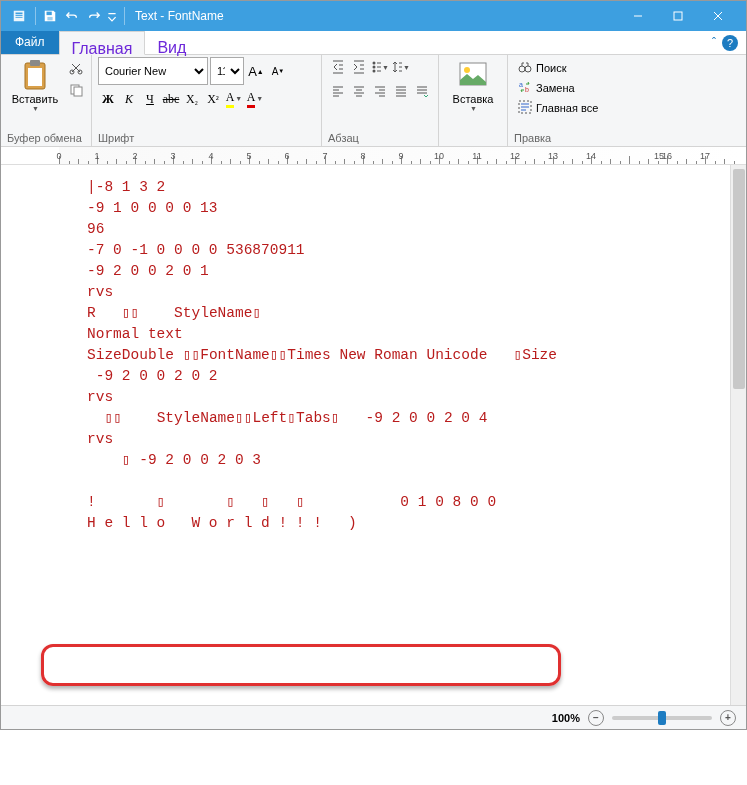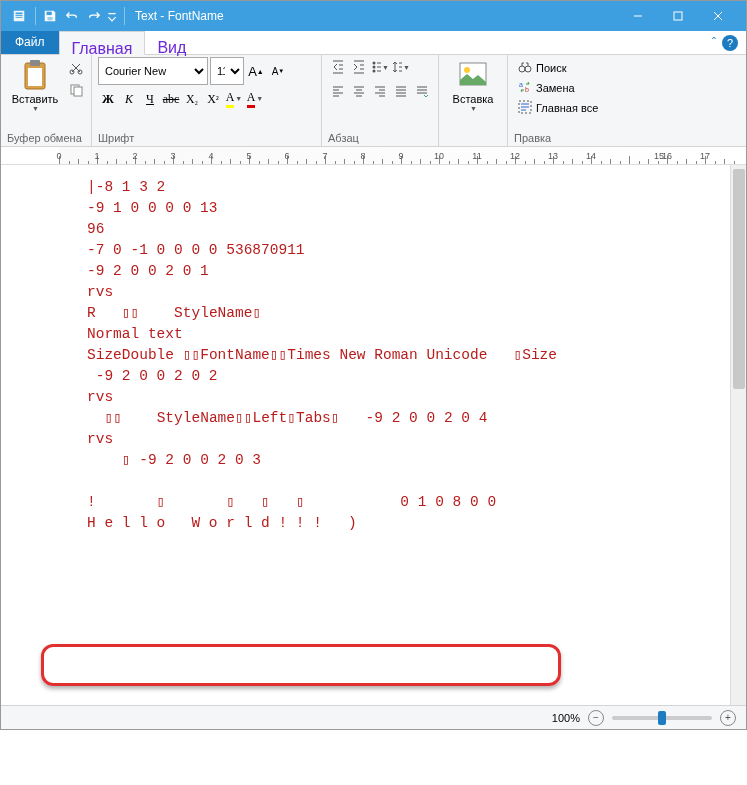--- a/index.html
+++ b/index.html
@@ -39,21 +39,21 @@
 .para-row { display: flex; gap: 1px; }
 .editing-block { display: flex; flex-direction: column; gap: 2px; padding-top: 2px; }
 .edit-item { display: flex; align-items: center; gap: 4px; cursor: pointer; padding: 1px 4px; font-size: 11px; white-space: nowrap; }
 .ruler { height: 18px; background: #fff; border-bottom: 1px solid #ddd; position: relative; overflow: hidden; padding-left: 58px; }
 .ruler-inner { position: relative; height: 100%; background: linear-gradient(to right, #f9f9f9 0%, #fff 100%); }
 .ruler-tick { position: absolute; bottom: 0; width: 1px; background: #888; }
 .ruler-num { position: absolute; bottom: 3px; font-size: 9px; color: #555; transform: translateX(-50%); }
 .doc-area { height: 540px; overflow: auto; background: #fff; position: relative; }
 .doc-content { padding: 12px 20px 12px 86px; font-family: "Courier New", monospace; font-size: 14.5px; line-height: 1.45; white-space: pre; color: #b91c1c; }
 .highlight-box { position: absolute; border: 3px solid #e03030; border-radius: 12px; box-shadow: 0 3px 4px rgba(0,0,0,0.3); pointer-events: none; }
-.statusbar { height: 24px; border-top: 1px solid #d4d4d4; background: #f5f6f7; display: flex; align-items: center; justify-content: flex-end; padding: 0 10px; gap: 8px; font-size: 11px; }
+.statusbar { height: 24px; border-top: 1px solid #d4d4d4; background: #f5f6f7; display: flex; align-items: center; justify-content: flex-end; padding: 0 10px; gap: 8px; font-size: 11px; font-weight: bold; }
 .zoom-btn { width: 16px; height: 16px; border: 1px solid #888; border-radius: 50%; display: flex; align-items: center; justify-content: center; cursor: pointer; font-size: 10px; color: #555; }
 .slider { width: 100px; height: 4px; background: #ccc; position: relative; border-radius: 2px; }
 .slider-thumb { position: absolute; top: -5px; width: 8px; height: 14px; background: #1d7cc1; border-radius: 2px; cursor: pointer; }
 .vscroll { position: absolute; right: 0; top: 0; width: 16px; height: 100%; background: #f0f0f0; border-left: 1px solid #ddd; }
 .vscroll-thumb { position: absolute; left: 2px; width: 12px; background: #c8c8c8; border-radius: 2px; }
 .dd-arrow { font-size: 7px; color: #555; margin-left: 1px; }
 </style>
 </head>
 <body>
 

